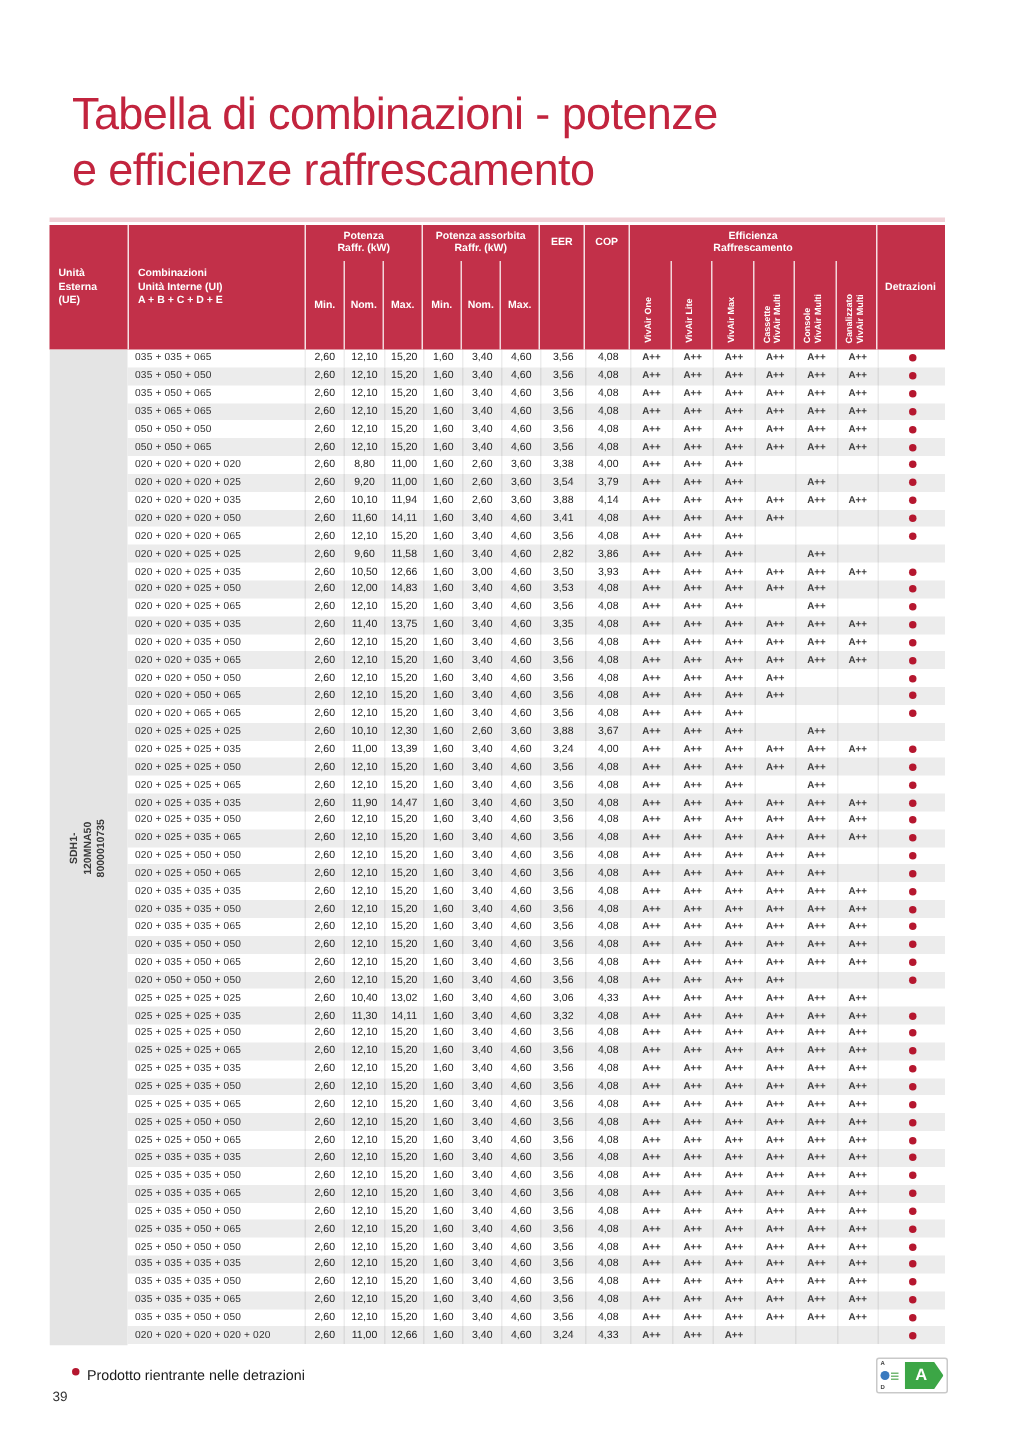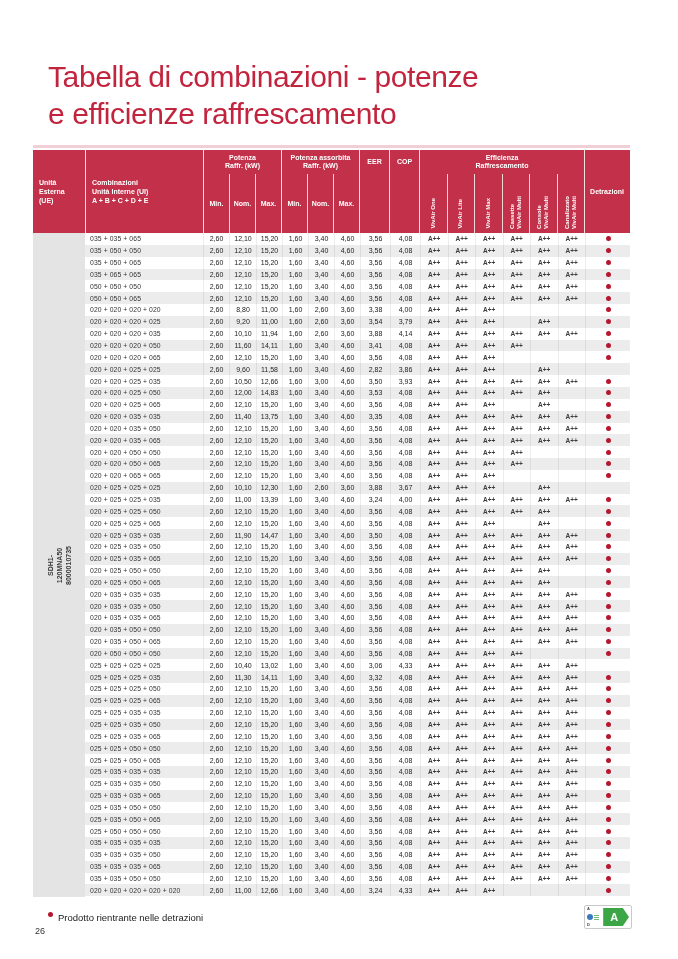--- a/index.html
+++ b/index.html
@@ -1308,21 +1308,21 @@
           </div>
         </div>
       </div>
   </div>
 
   <div class="legend">
     <span class="dot"></span>
     <span class="legend-text">Prodotto rientrante nelle detrazioni</span>
   </div>
 
-  <div class="page-num">26</div>
+  <div class="page-num">39</div>
 
   <div class="energy">
     <div class="escale">
       <span>A</span>
       <span class="mid">
         <span class="ecirc"></span>
         <span class="ebars">
             <i></i>
             <i></i>
             <i></i>

